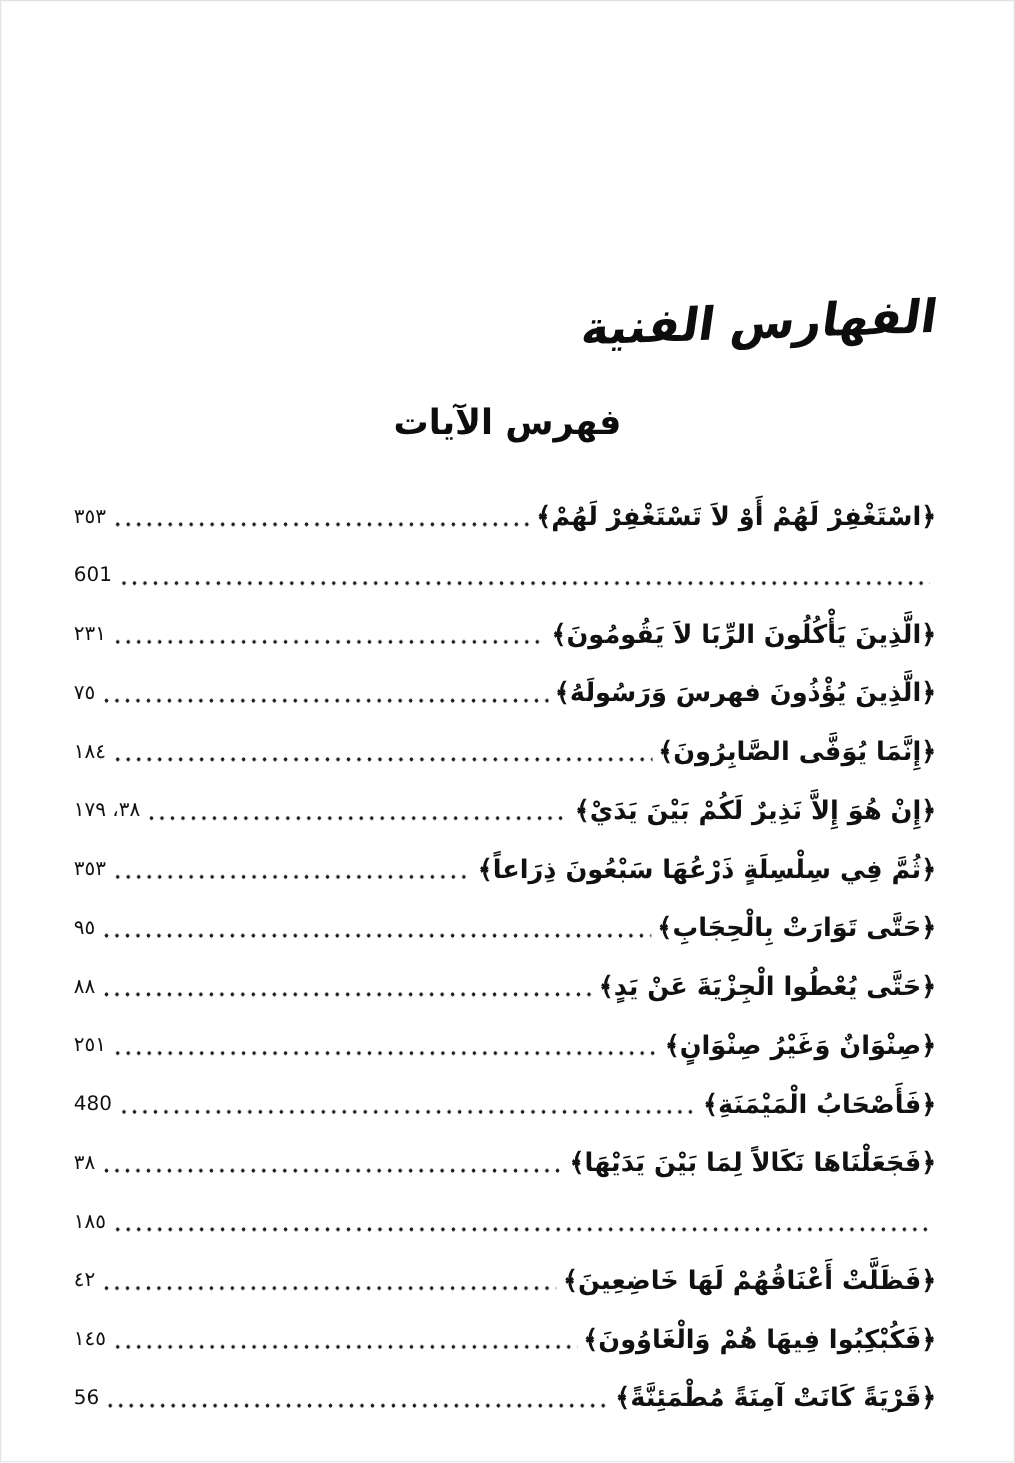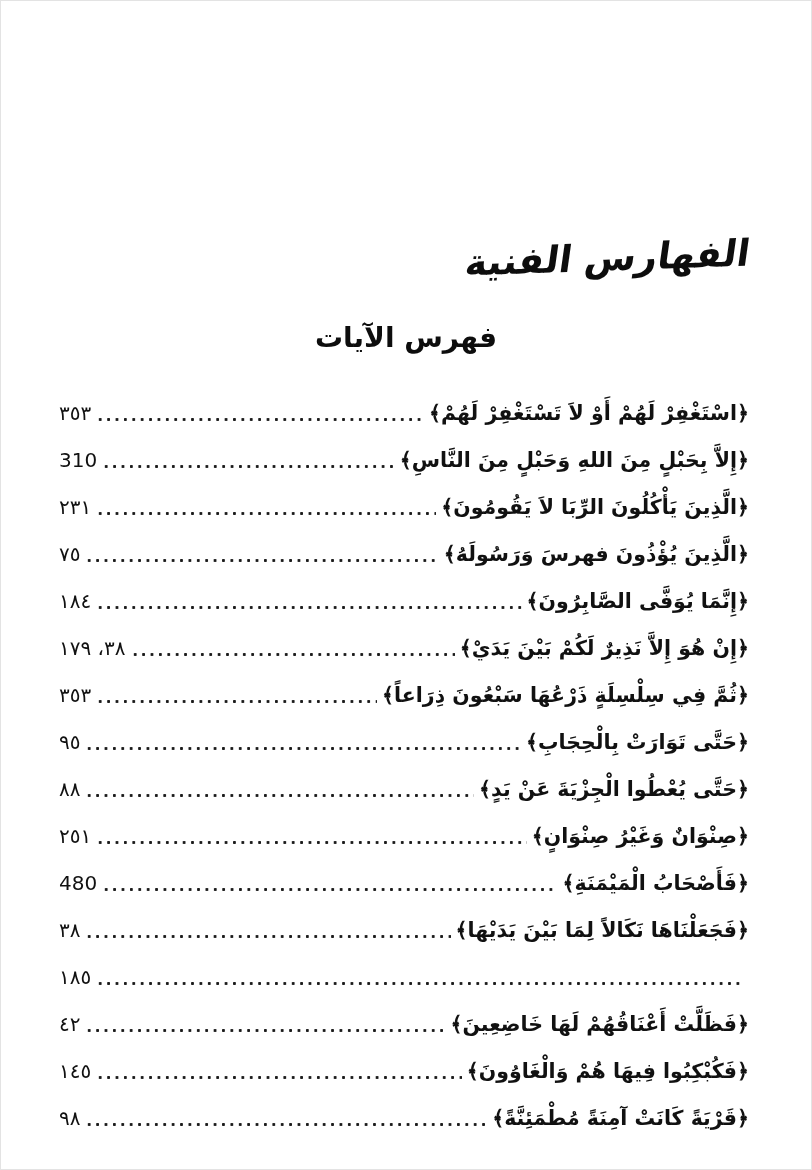--- a/index.html
+++ b/index.html
@@ -70,21 +70,21 @@
     align-self: center;
     position: relative;
     top: 7px;
     height: 5px;
     margin: 0 5px;
     background-image: radial-gradient(circle, #1b1b1b 1.3px, transparent 1.7px);
     background-size: 8.4px 5px;
     background-repeat: repeat-x;
   }
   .pagenum {
-    font-size: 20px;
+    font-size: 16px;
     white-space: nowrap;
     color: #111111;
     direction: rtl;
   }
 </style>
 </head>
 <body>
 
 <div class="page">
 
@@ -94,23 +94,22 @@
 
   <div class="entries">
 
       <div class="entry-row">
         <span class="verse">﴿اسْتَغْفِرْ لَهُمْ أَوْ لاَ تَسْتَغْفِرْ لَهُمْ﴾</span>
         <span class="leader"></span>
         <span class="pagenum">٣٥٣</span>
       </div>
 
       <div class="entry-row">
-        <span class="verse">﴿إِلاَّ بِحَبْلٍ مِنَ اللهِ وَحَبْلٍ مِنَ النَّاسِ﴾</span>
         <span class="leader"></span>
-        <span class="pagenum">310</span>
+        <span class="pagenum">601</span>
       </div>
 
       <div class="entry-row">
         <span class="verse">﴿الَّذِينَ يَأْكُلُونَ الرِّبَا لاَ يَقُومُونَ﴾</span>
         <span class="leader"></span>
         <span class="pagenum">٢٣١</span>
       </div>
 
       <div class="entry-row">
         <span class="verse">﴿الَّذِينَ يُؤْذُونَ فهرسَ وَرَسُولَهُ﴾</span>
@@ -179,17 +178,17 @@
 
       <div class="entry-row">
         <span class="verse">﴿فَكُبْكِبُوا فِيهَا هُمْ وَالْغَاوُونَ﴾</span>
         <span class="leader"></span>
         <span class="pagenum">١٤٥</span>
       </div>
 
       <div class="entry-row">
         <span class="verse">﴿قَرْيَةً كَانَتْ آمِنَةً مُطْمَئِنَّةً﴾</span>
         <span class="leader"></span>
-        <span class="pagenum">٩٨</span>
+        <span class="pagenum">56</span>
       </div>
     </div>
 
 </div>
 
 </body></html>

